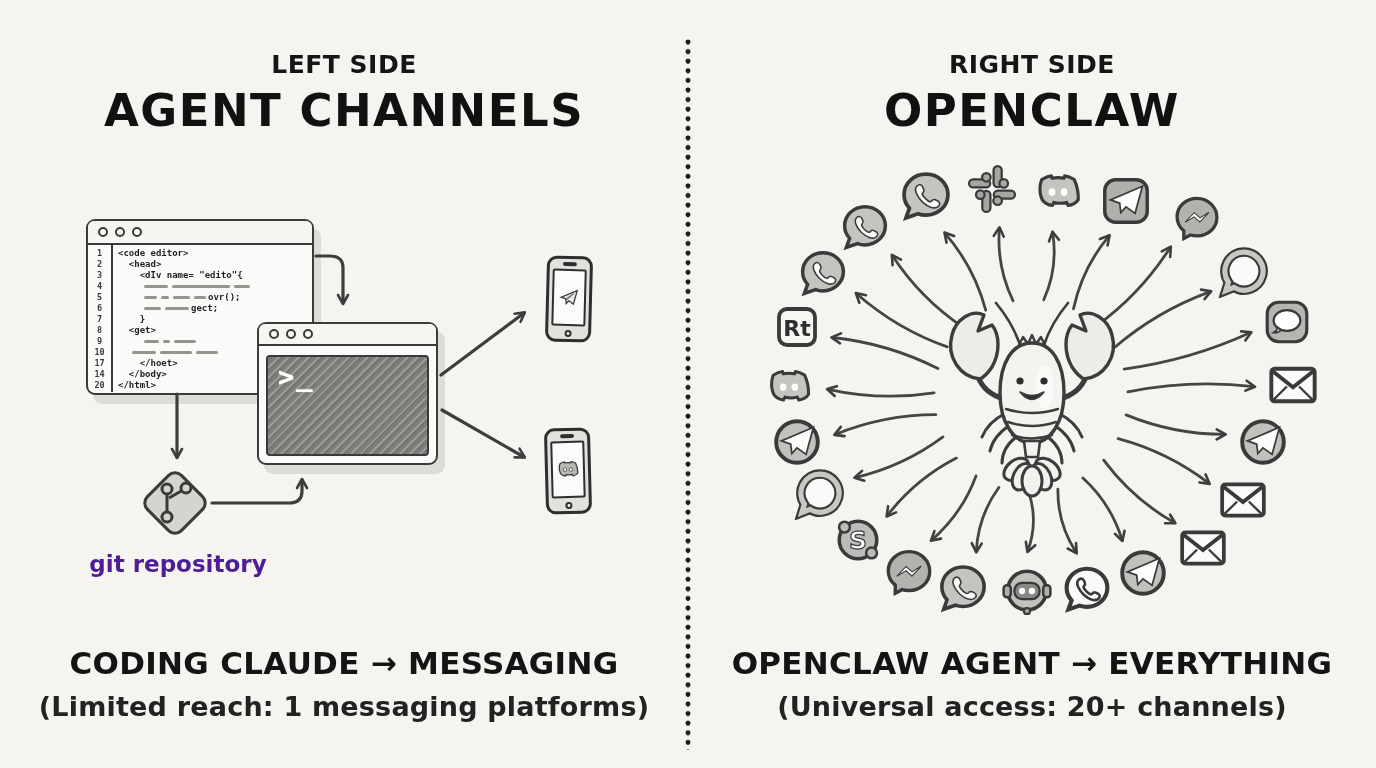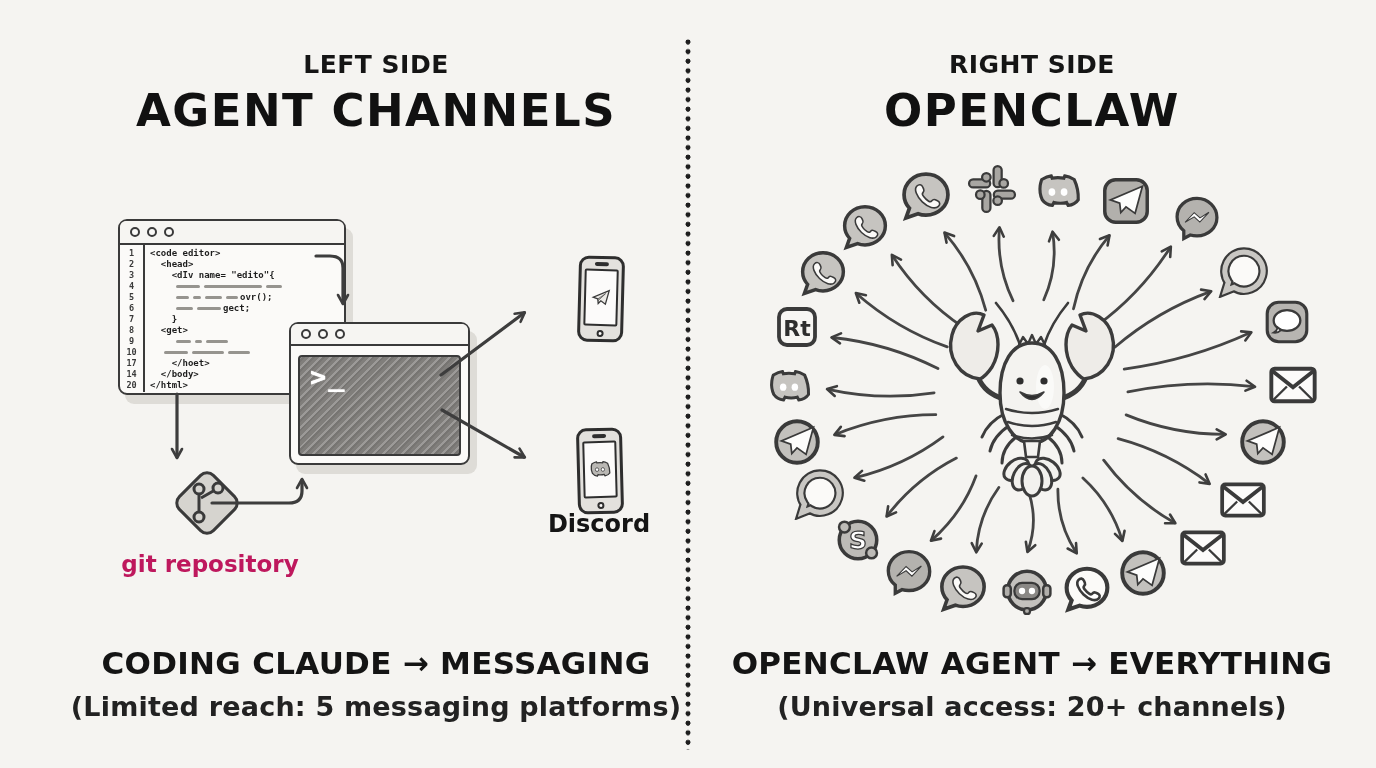--- a/index.html
+++ b/index.html
@@ -9,21 +9,21 @@
     background:#f5f4f1;
     font-family:"DejaVu Sans","Liberation Sans",sans-serif;
     color:#222;
   }
   .abs { position:absolute; }
 
   
   .side-label { font-size:25px; font-weight:bold; letter-spacing:.5px; color:#151515; text-align:center; width:100%; }
   .big-title  { font-size:45px; font-weight:bold; letter-spacing:1.5px; color:#111; text-align:center; width:100%; }
   .panel { position:absolute; top:0; height:768px; }
-  #left-panel  { left:0;   width:688px;margin-left:32px; }
+  #left-panel  { left:0;   width:688px; }
   #right-panel { left:688px; width:688px; }
   .caption    { font-size:31px; font-weight:bold; color:#141414; text-align:center; width:100%; letter-spacing:.3px;}
   .subcaption { font-size:27px; font-weight:bold; color:#222; text-align:center; width:100%; letter-spacing:.2px;}
 
   
   #divider {
     left:685px; top:38px; width:6px; height:712px;
     background-image:radial-gradient(circle at 3px 4px, #1d1d1d 2.2px, transparent 2.8px);
     background-size:6px 9.6px; background-repeat:repeat-y;
   }
@@ -74,21 +74,21 @@
   }
   .phone-speaker { position:absolute; top:3px; left:50%; transform:translateX(-50%); width:14px; height:4px; background:#2e2e2e; border-radius:2px;}
   .phone-screen {
     position:absolute; left:3px; right:3px; top:10px; bottom:13px;
     background:#fcfbfa; border:2.5px solid #2e2e2e; border-radius:2px;
     display:flex; align-items:center; justify-content:center;
   }
   .phone-home { position:absolute; bottom:2px; left:50%; transform:translateX(-50%); width:7px; height:7px; border:2px solid #2e2e2e; border-radius:50%; background:#fbfaf8;}
   .phone-label { font-size:24px; font-weight:bold; color:#151515; text-align:center; }
 
-  #git-label { left:78px; top:551px; width:200px; font-size:23px; font-weight:bold; color:#be185d; text-align:center; }
+  #git-label { left:78px; top:551px; width:200px; font-size:23px; font-weight:bold; color:#4c1d95; text-align:center; }
 
   svg { display:block; }
   .noptr { pointer-events:none; }
 </style>
 </head>
 <body>
 
 <div class="panel" id="left-panel">
   <div class="abs side-label" style="top:50px;">LEFT SIDE</div>
   <div class="abs big-title" style="top:84px;">AGENT CHANNELS</div>
@@ -155,24 +155,23 @@
     <div class="phone-speaker"></div>
     <div class="phone-screen">
       <svg width="26" height="26" viewBox="0 0 24 24">
         <path d="M4.8 6C7.1 4.6 9 4.4 9 4.4l.4 1c1.6-.3 3.5-.3 5.2 0l.4-1s1.9.2 4.2 1.6c0 0 2 4.3 1.8 9c0 0-1.5 2.2-4.5 2.5l-.7-1.3c-1.9.5-3.7.5-5.6 0l-.7 1.3c-3-.3-4.5-2.5-4.5-2.5C2.8 10.3 4.8 6 4.8 6z" fill="#b9b7b3" stroke="#3a3a3a" stroke-width="1.2"></path>
         <ellipse cx="9.3" cy="11.6" rx="1.5" ry="1.7" fill="#fff" stroke="#3a3a3a" stroke-width=".7"></ellipse>
         <ellipse cx="14.7" cy="11.6" rx="1.5" ry="1.7" fill="#fff" stroke="#3a3a3a" stroke-width=".7"></ellipse>
       </svg>
     </div>
     <div class="phone-home"></div>
   </div>
-  <div class="abs phone-label" style="left:487px; top:510px; width:160px;">Discord</div>
 
   <div class="abs caption" style="top:645px;">CODING CLAUDE → MESSAGING</div>
-  <div class="abs subcaption" style="top:691px;">(Limited reach: 5 messaging platforms)</div>
+  <div class="abs subcaption" style="top:691px;">(Limited reach: 1 messaging platforms)</div>
 </div>
 
 <div class="abs" id="divider"></div>
 
 <div class="panel" id="right-panel">
   <div class="abs side-label" style="top:50px;">RIGHT SIDE</div>
   <div class="abs big-title" style="top:84px;">OPENCLAW</div>
   <div class="abs caption" style="top:645px;">OPENCLAW AGENT → EVERYTHING</div>
   <div class="abs subcaption" style="top:691px;">(Universal access: 20+ channels)</div>
 </div>

